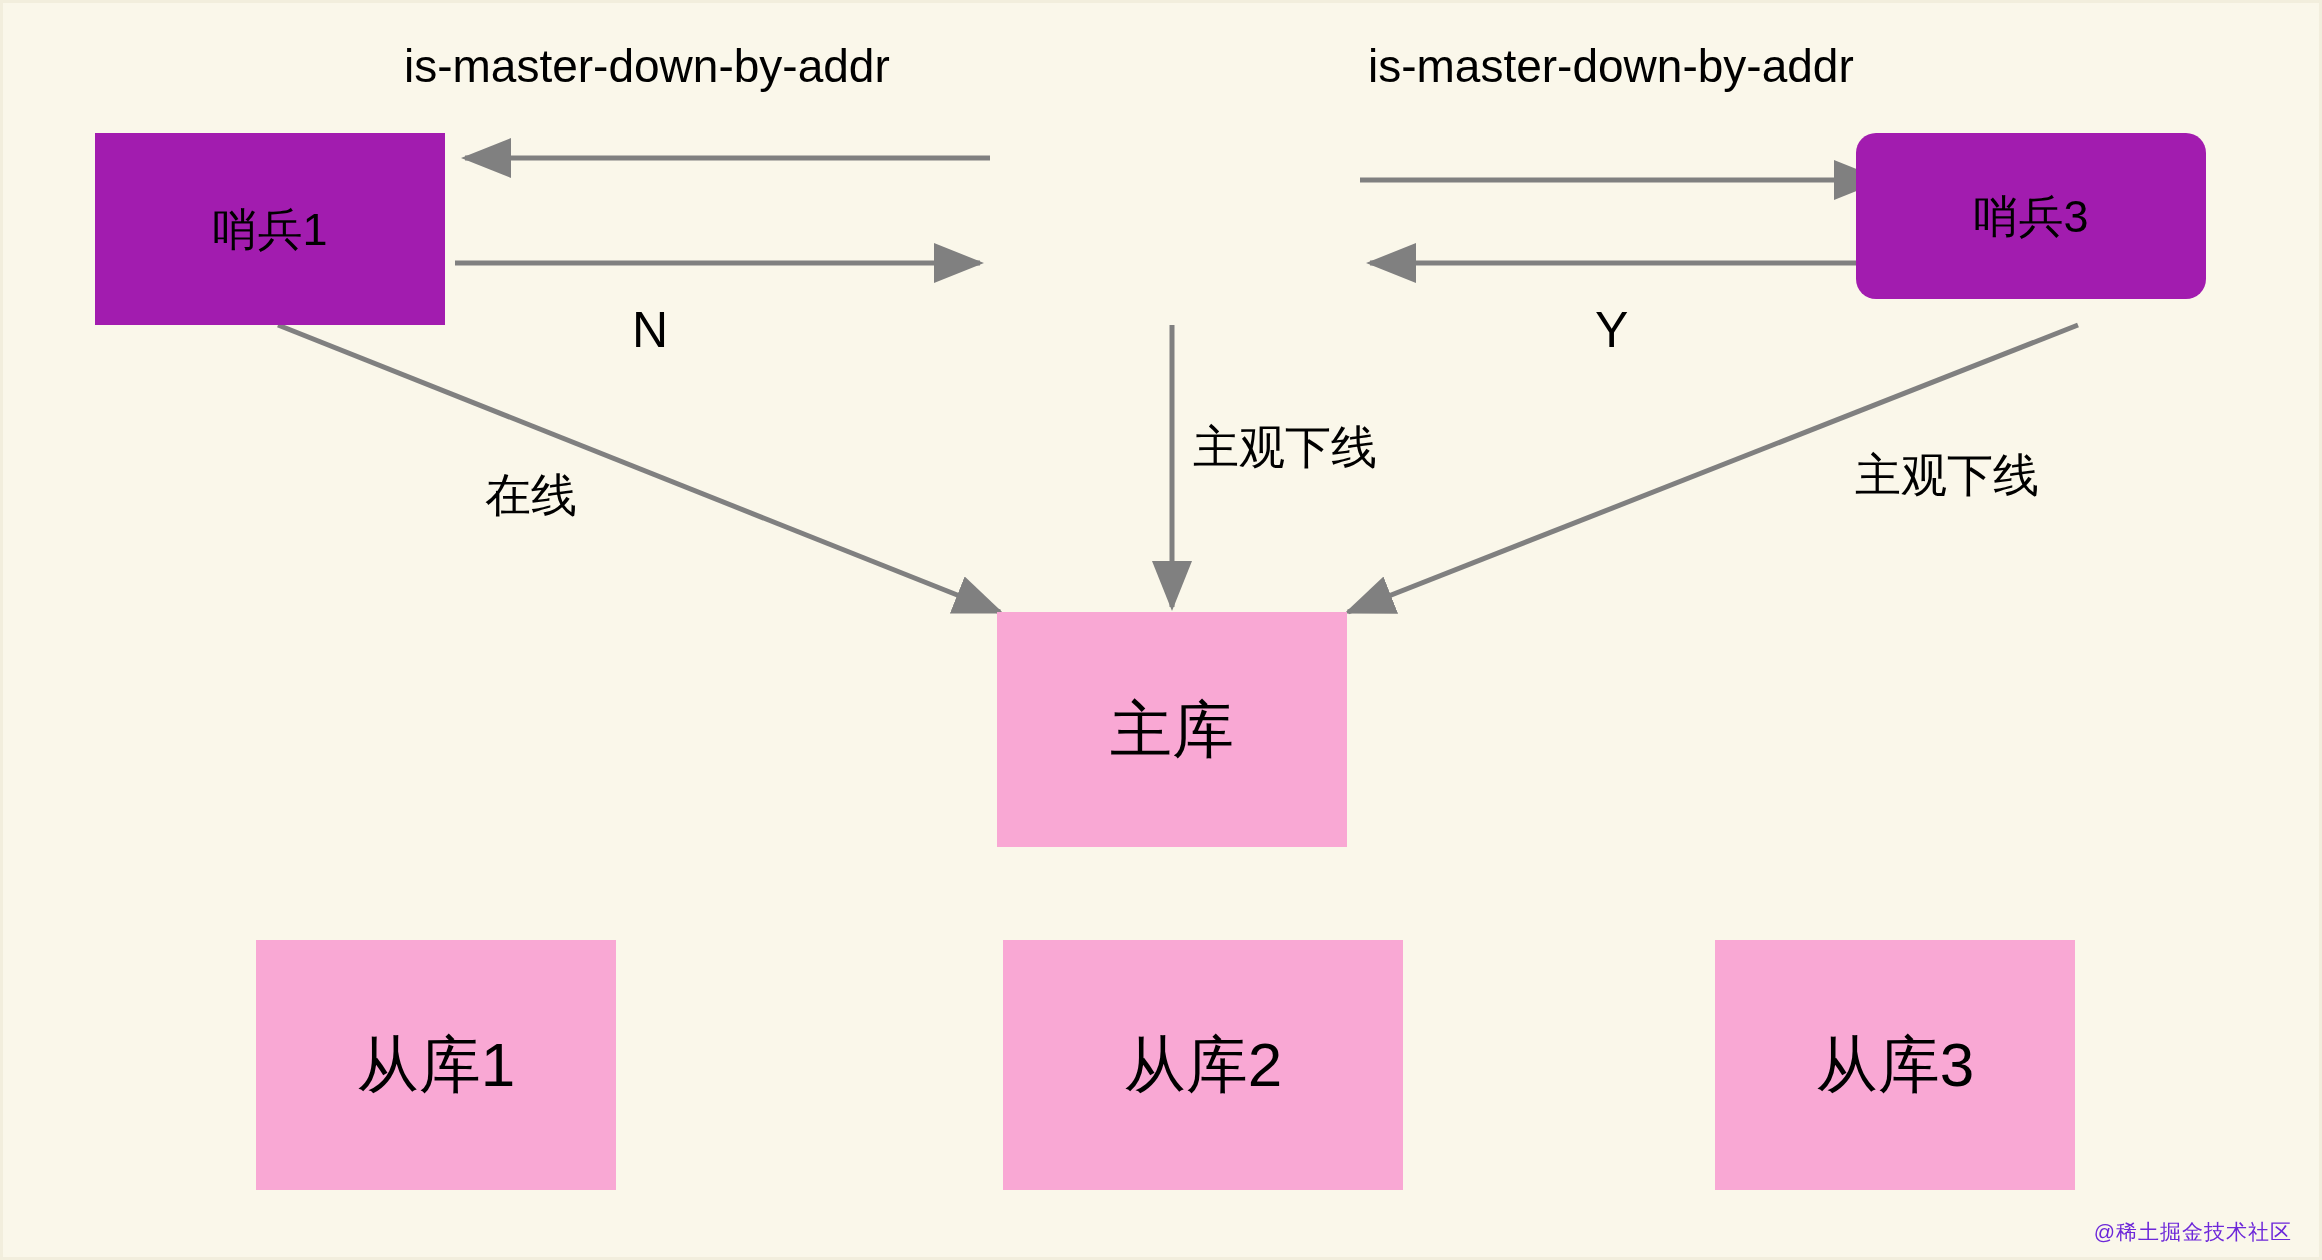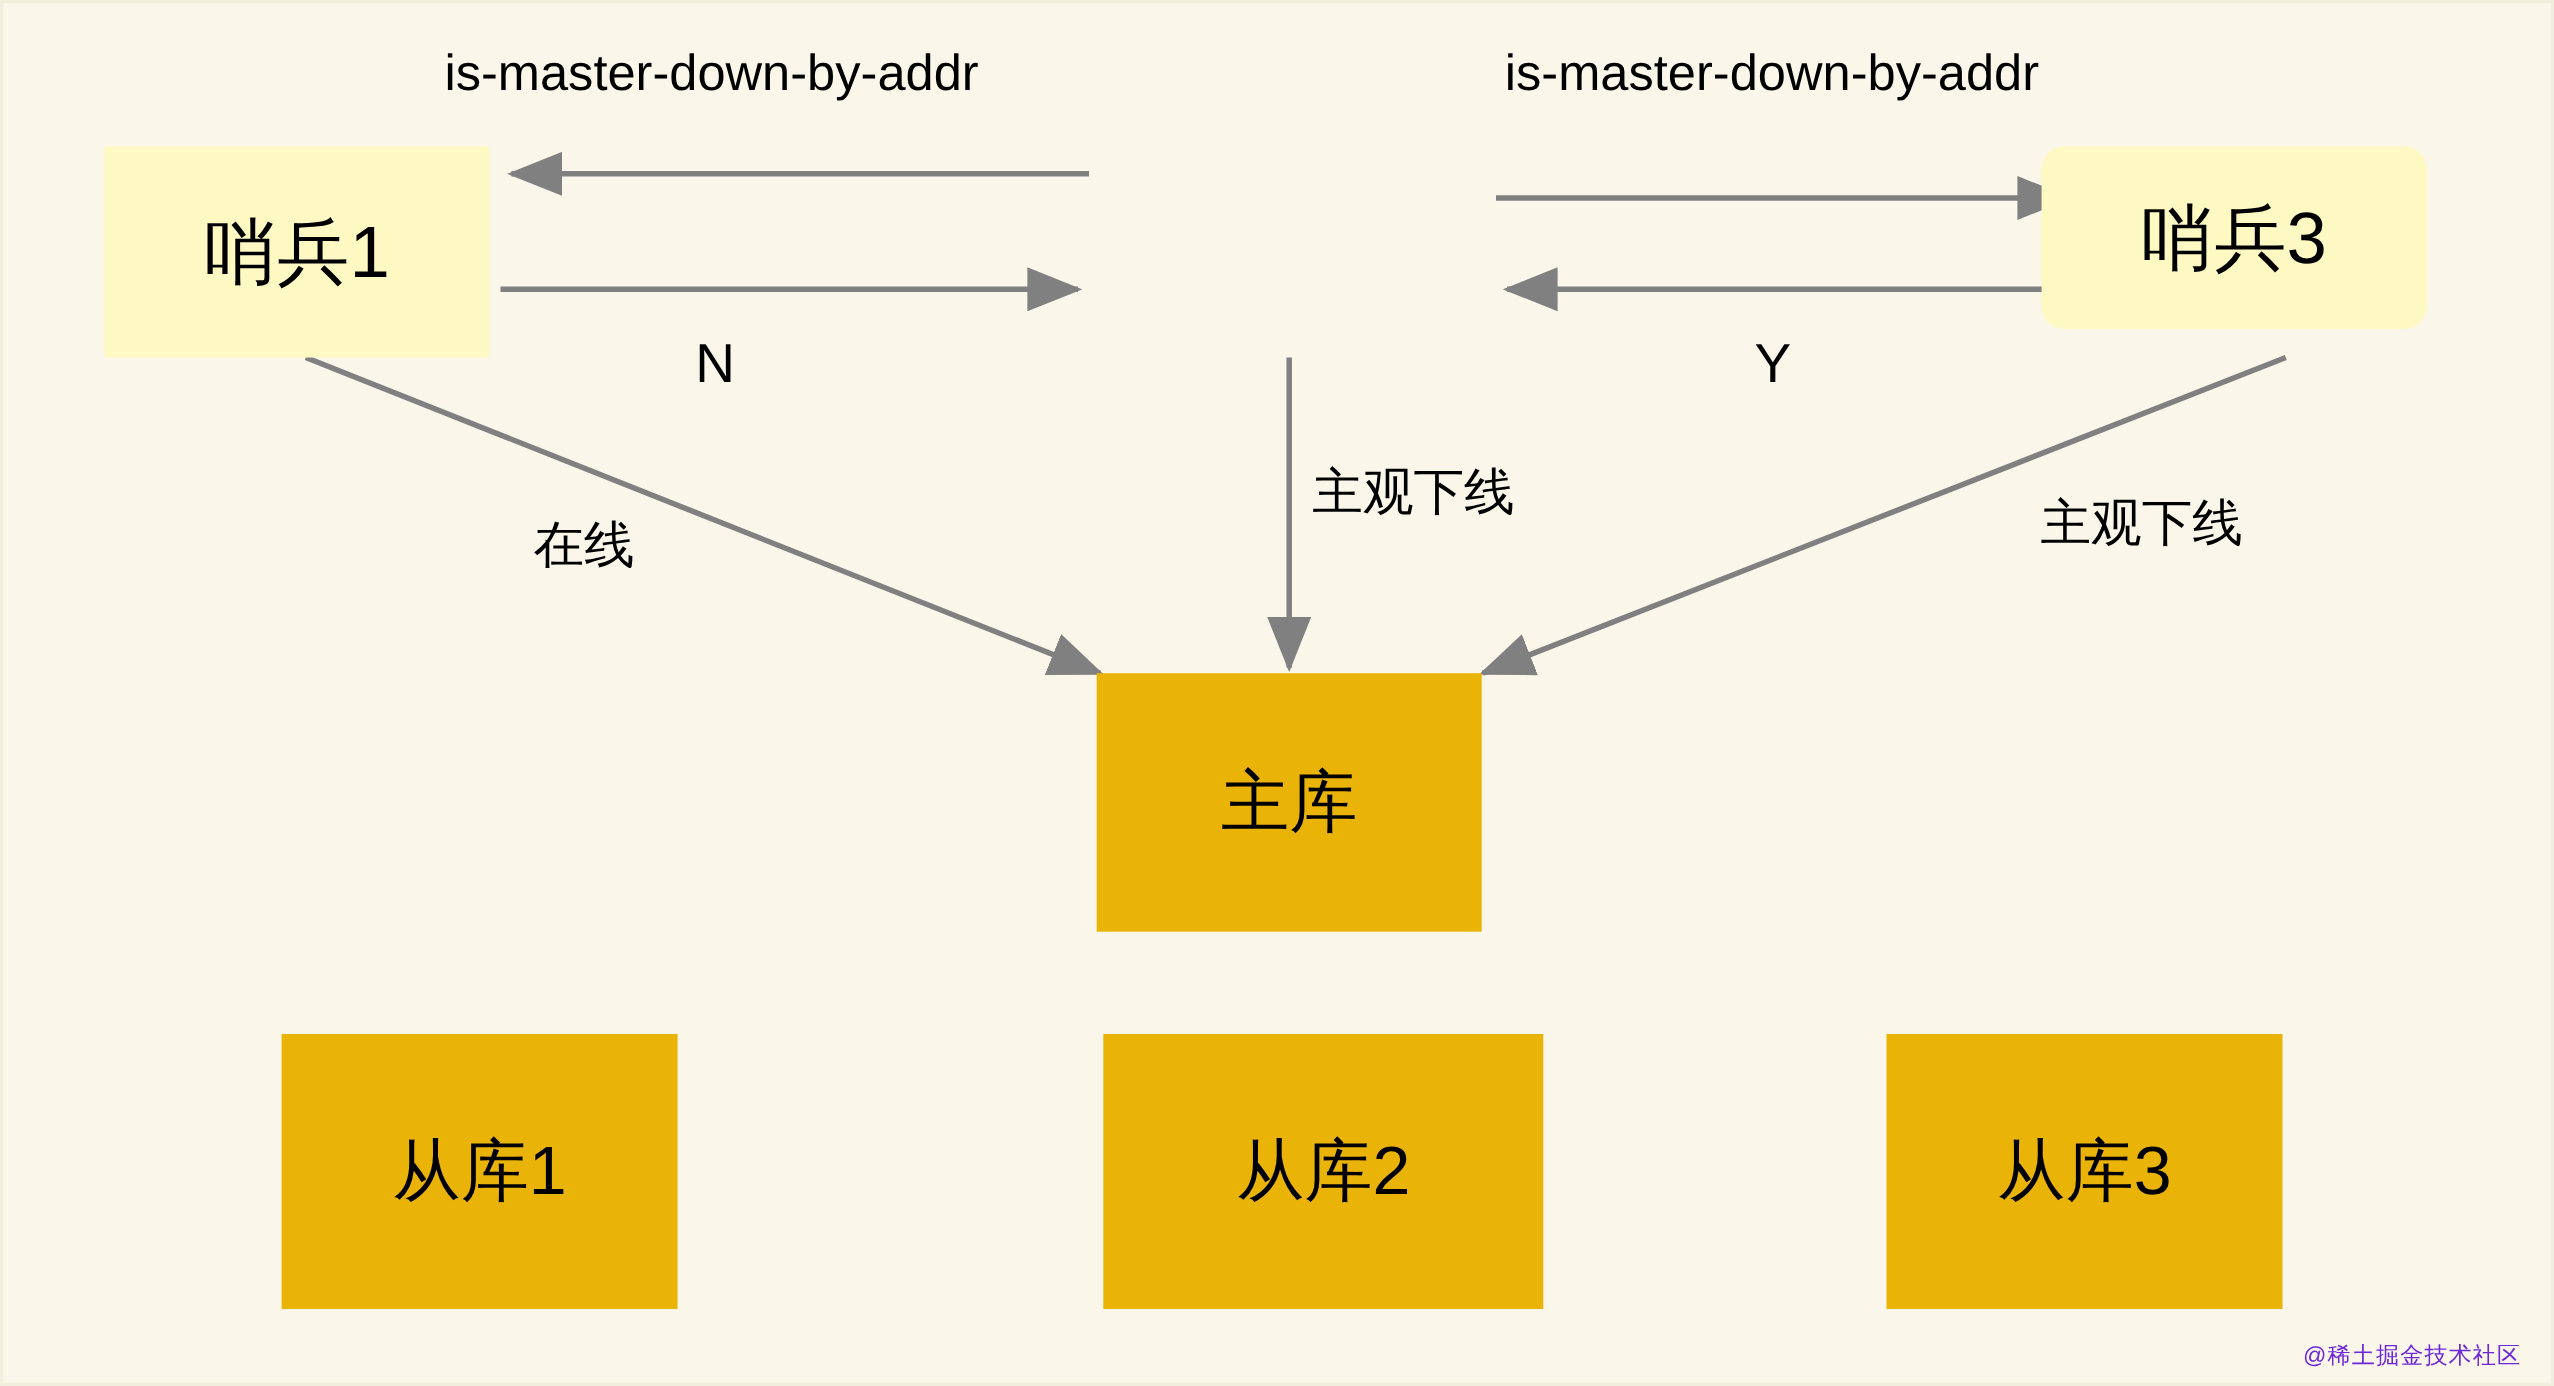--- a/index.html
+++ b/index.html
@@ -33,25 +33,25 @@
     position: absolute;
     box-sizing: border-box;
     display: flex;
     align-items: center;
     justify-content: center;
     color: #000;
     line-height: 1;
     z-index: 3;
   }
   .node.sentinel {
-    background: #fef9c3;
-    font-size: 66px;
+    background: #a21caf;
+    font-size: 45px;
   }
   .node.db {
-    background: #eab308;
+    background: #f9a8d4;
     font-size: 62px;
   }
   .edge-label {
     position: absolute;
     color: #000000;
     white-space: nowrap;
     z-index: 4;
     line-height: 1;
   }
   .lbl-api { font-size: 46px; }

